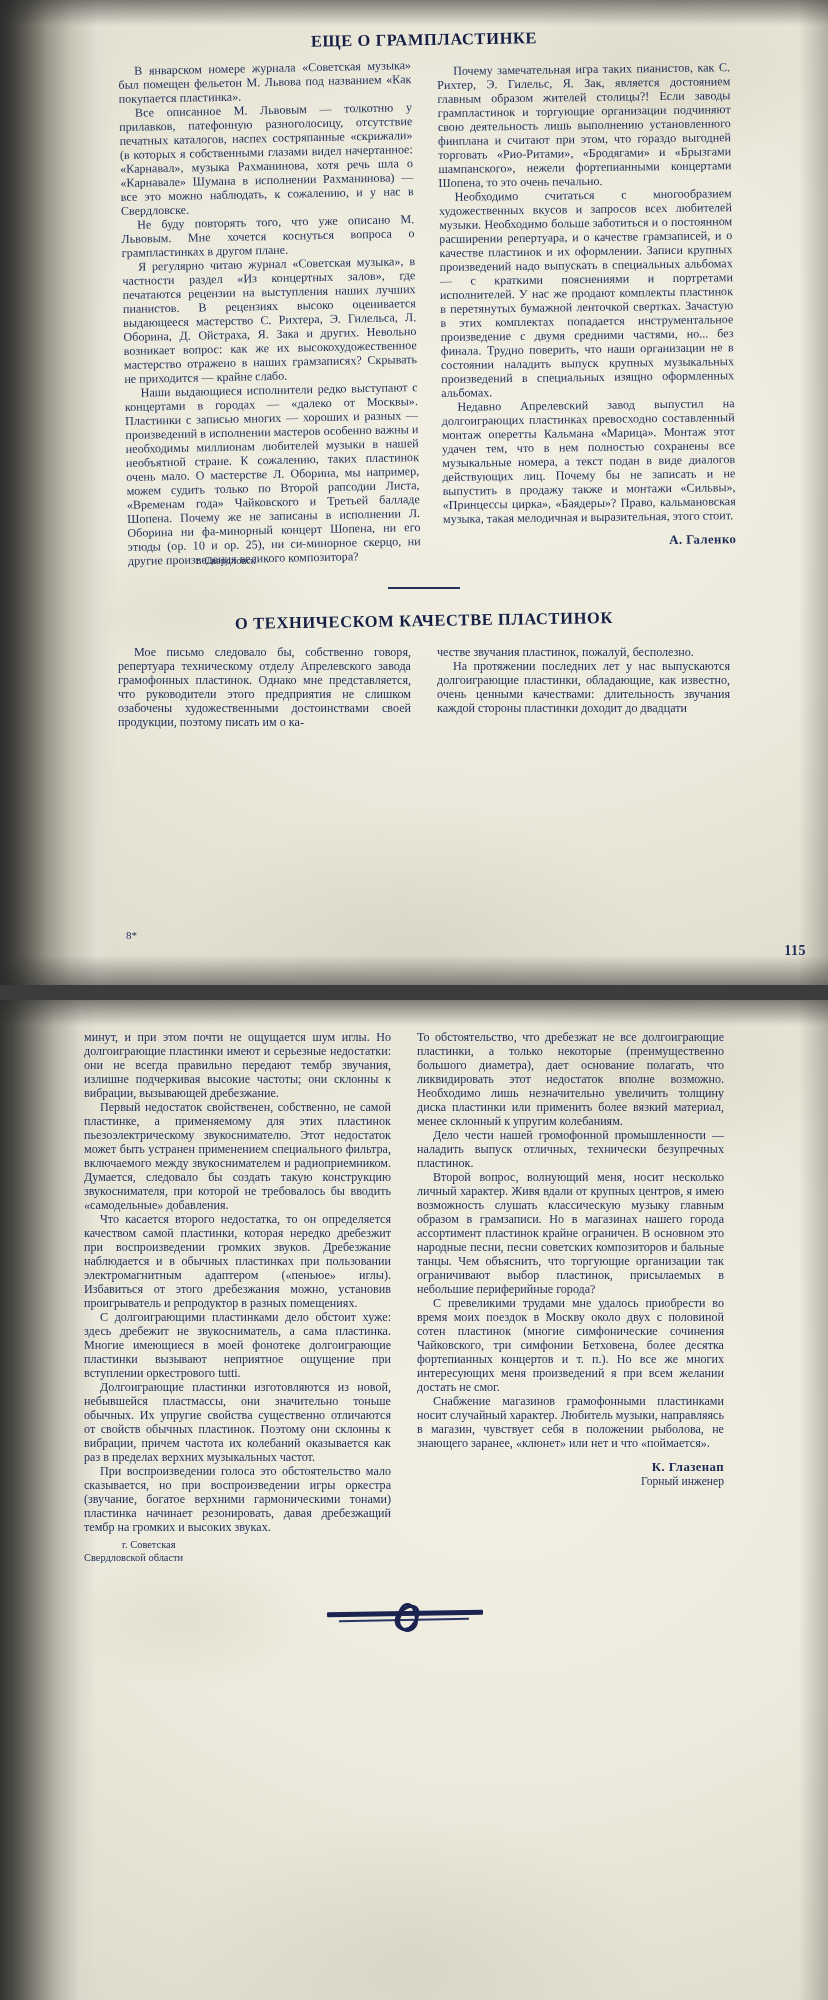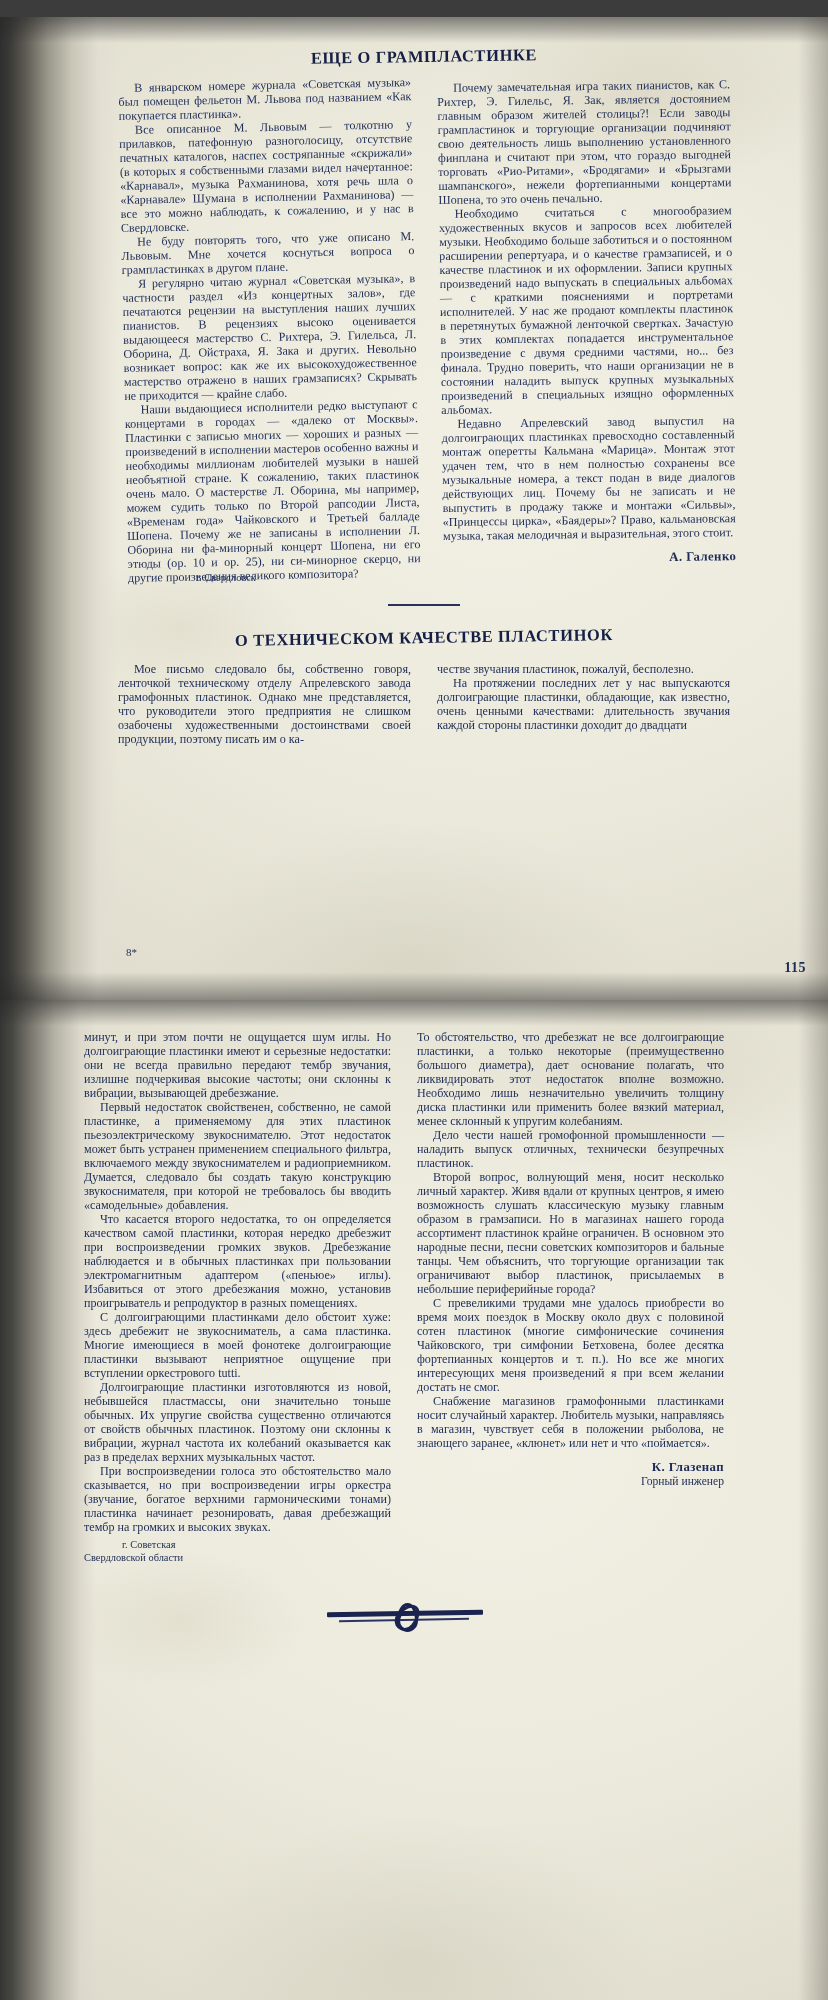--- a/index.html
+++ b/index.html
@@ -14,21 +14,21 @@
     font-family: "Liberation Serif", serif;
   }
 
   
   .scan-sheet {
     position: absolute;
     left: 0;
     width: 828px;
     overflow: hidden;
   }
-  #scan-page-1 { top: 17px;    height: 985px; }
+  #scan-page-1 { top: 0;    height: 985px; }
   #scan-page-2 { top: 1000px; height: 1000px; }
 
   .paper {
     position: absolute;
     inset: 0;
     background:
       radial-gradient(ellipse 120% 80% at 60% 45%, #f2f0e4 0%, #eceadc 42%, #e2dfd0 72%, #d6d3c4 100%);
   }
   
   .gutter {
@@ -229,21 +229,21 @@
     <div class="sig-city" style="margin-left:40px;margin-top:-14px;">
       <span class="city-line-1">г. Свердловск</span>
     </div>
 
     <div class="rule"></div>
 
     <h1 class="article-title">О ТЕХНИЧЕСКОМ КАЧЕСТВЕ ПЛАСТИНОК</h1>
 
     <div class="columns">
       <div class="col">
-        <p class="para">Мое письмо следовало бы, собственно говоря, ленточкой техническому отделу Апрелевского завода грамофонных пластинок. Однако мне представляется, что руководители этого предприятия не слишком озабочены художественными достоинствами своей продукции, поэтому писать им о ка-</p>
+        <p class="para">Мое письмо следовало бы, собственно говоря, репертуара техническому отделу Апрелевского завода грамофонных пластинок. Однако мне представляется, что руководители этого предприятия не слишком озабочены художественными достоинствами своей продукции, поэтому писать им о ка-</p>
       </div>
       <div class="col">
         <p class="para cont">честве звучания пластинок, пожалуй, бесполезно.</p>
         <p class="para">На протяжении последних лет у нас выпускаются долгоиграющие пластинки, обладающие, как известно, очень ценными качествами: длительность звучания каждой стороны пластинки доходит до двадцати</p>
       </div>
     </div>
   </div>
 
   <div class="folio-left">8*</div>
   <div class="folio-right">115</div>
@@ -256,21 +256,21 @@
   <div class="top-shadow"></div>
   <div class="right-shadow"></div>
 
   <div class="page-body" id="page-2-body">
     <div class="columns">
       <div class="col">
         <p class="para cont">минут, и при этом почти не ощущается шум иглы. Но долгоиграющие пластинки имеют и серьезные недостатки: они не всегда правильно передают тембр звучания, излишне подчеркивая высокие частоты; они склонны к вибрации, вызывающей дребезжание.</p>
         <p class="para">Первый недостаток свойственен, собственно, не самой пластинке, а применяемому для этих пластинок пьезоэлектрическому звукоснимателю. Этот недостаток может быть устранен применением специального фильтра, включаемого между звукоснимателем и радиоприемником. Думается, следовало бы создать такую конструкцию звукоснимателя, при которой не требовалось бы вводить «самодельные» добавления.</p>
         <p class="para">Что касается второго недостатка, то он определяется качеством самой пластинки, которая нередко дребезжит при воспроизведении громких звуков. Дребезжание наблюдается и в обычных пластинках при пользовании электромагнитным адаптером («пеньюе» иглы). Избавиться от этого дребезжания можно, установив проигрыватель и репродуктор в разных помещениях.</p>
         <p class="para">С долгоиграющими пластинками дело обстоит хуже: здесь дребежит не звукосниматель, а сама пластинка. Многие имеющиеся в моей фонотеке долгоиграющие пластинки вызывают неприятное ощущение при вступлении оркестрового tutti.</p>
-        <p class="para">Долгоиграющие пластинки изготовляются из новой, небывшейся пластмассы, они значительно тоньше обычных. Их упругие свойства существенно отличаются от свойств обычных пластинок. Поэтому они склонны к вибрации, журнал частота их колебаний оказывается как раз в пределах верхних музыкальных частот.</p>
+        <p class="para">Долгоиграющие пластинки изготовляются из новой, небывшейся пластмассы, они значительно тоньше обычных. Их упругие свойства существенно отличаются от свойств обычных пластинок. Поэтому они склонны к вибрации, причем частота их колебаний оказывается как раз в пределах верхних музыкальных частот.</p>
         <p class="para">При воспроизведении голоса это обстоятельство мало сказывается, но при воспроизведении игры оркестра (звучание, богатое верхними гармоническими тонами) пластинка начинает резонировать, давая дребезжащий тембр на громких и высоких звуках.</p>
       </div>
       <div class="col">
         <p class="para cont">То обстоятельство, что дребезжат не все долгоиграющие пластинки, а только некоторые (преимущественно большого диаметра), дает основание полагать, что ликвидировать этот недостаток вполне возможно. Необходимо лишь незначительно увеличить толщину диска пластинки или применить более вязкий материал, менее склонный к упругим колебаниям.</p>
         <p class="para">Дело чести нашей громофонной промышленности — наладить выпуск отличных, технически безупречных пластинок.</p>
         <p class="para">Второй вопрос, волнующий меня, носит несколько личный характер. Живя вдали от крупных центров, я имею возможность слушать классическую музыку главным образом в грамзаписи. Но в магазинах нашего города ассортимент пластинок крайне ограничен. В основном это народные песни, песни советских композиторов и бальные танцы. Чем объяснить, что торгующие организации так ограничивают выбор пластинок, присылаемых в небольшие периферийные города?</p>
         <p class="para">С превеликими трудами мне удалось приобрести во время моих поездок в Москву около двух с половиной сотен пластинок (многие симфонические сочинения Чайковского, три симфонии Бетховена, более десятка фортепианных концертов и т. п.). Но все же многих интересующих меня произведений я при всем желании достать не смог.</p>
         <p class="para">Снабжение магазинов грамофонными пластинками носит случайный характер. Любитель музыки, направляясь в магазин, чувствует себя в положении рыболова, не знающего заранее, «клюнет» или нет и что «поймается».</p>
         <div class="sig-block">
           <div class="sig-name">К. Глазенап</div>

